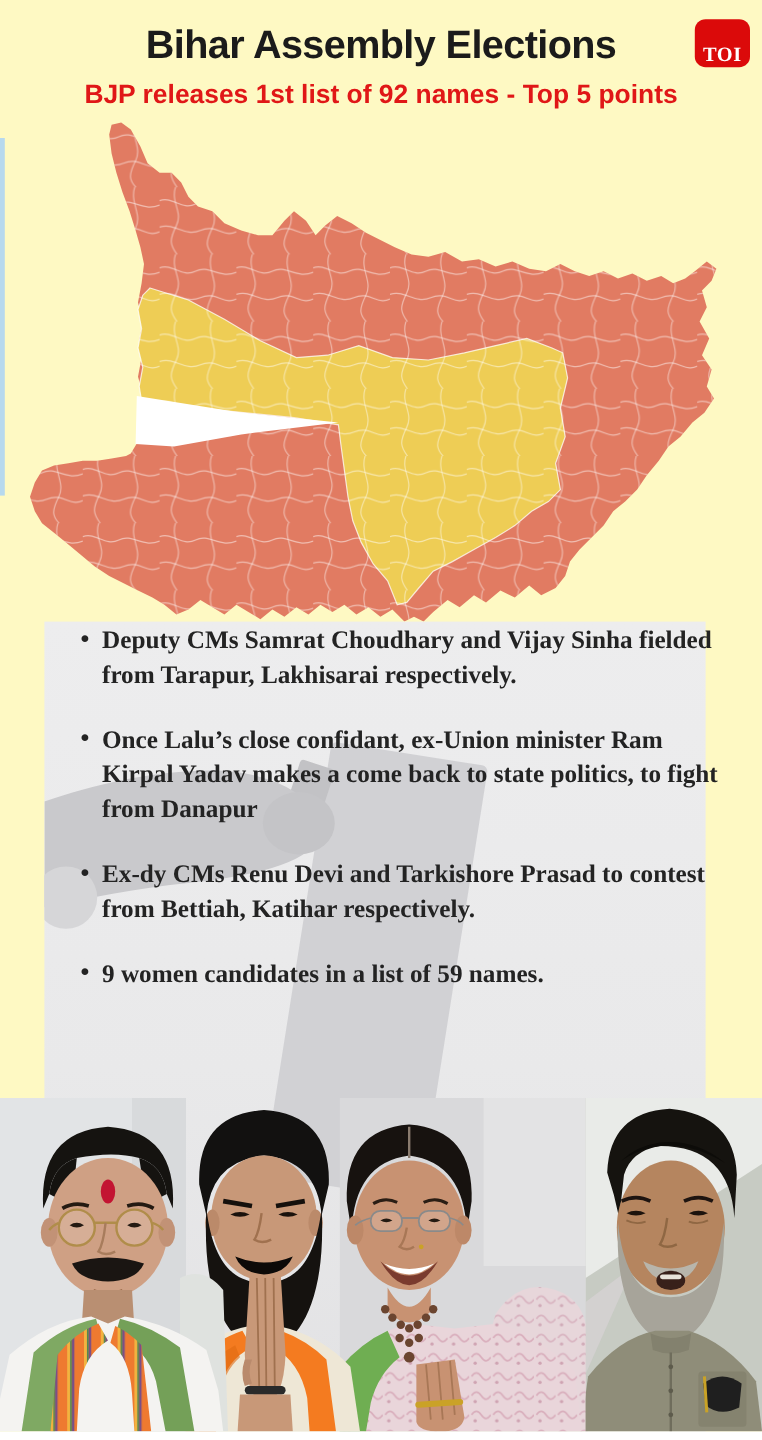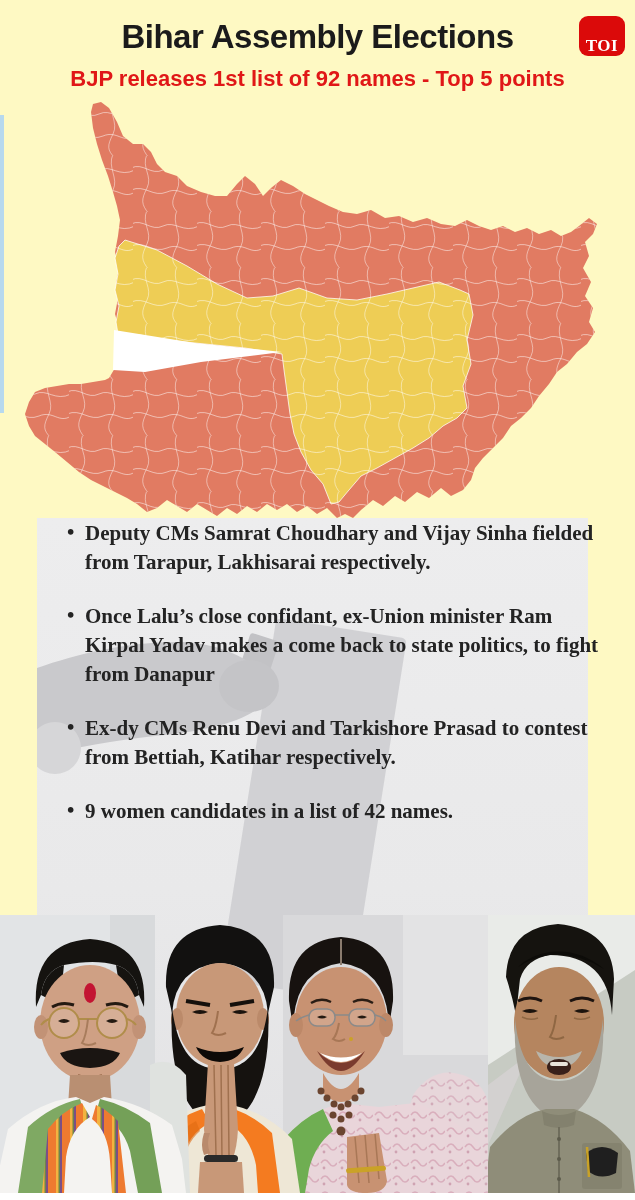--- a/index.html
+++ b/index.html
@@ -90,21 +90,21 @@
     </svg>
 
     <ul class="bullets">
       <li><span class="b-text">Deputy CMs Samrat Choudhary and Vijay Sinha fielded
 from Tarapur, Lakhisarai respectively.</span></li>
       <li><span class="b-text">Once Lalu’s close confidant, ex-Union minister Ram
 Kirpal Yadav makes a come back to state politics, to fight
 from Danapur</span></li>
       <li><span class="b-text">Ex-dy CMs Renu Devi and Tarkishore Prasad to contest
 from Bettiah, Katihar respectively.</span></li>
-      <li><span class="b-text">9 women candidates in a list of 42 names.</span></li>
+      <li><span class="b-text">9 women candidates in a list of 59 names.</span></li>
     </ul>
   </div>
 
   <div class="photos">
 
     <div class="photo p3">
       <svg width="207" height="278" viewBox="0 0 207 278">
         <defs>
           <pattern id="saree" width="18" height="16" patternUnits="userSpaceOnUse">
             <rect width="18" height="16" fill="#e9d5da"></rect>

